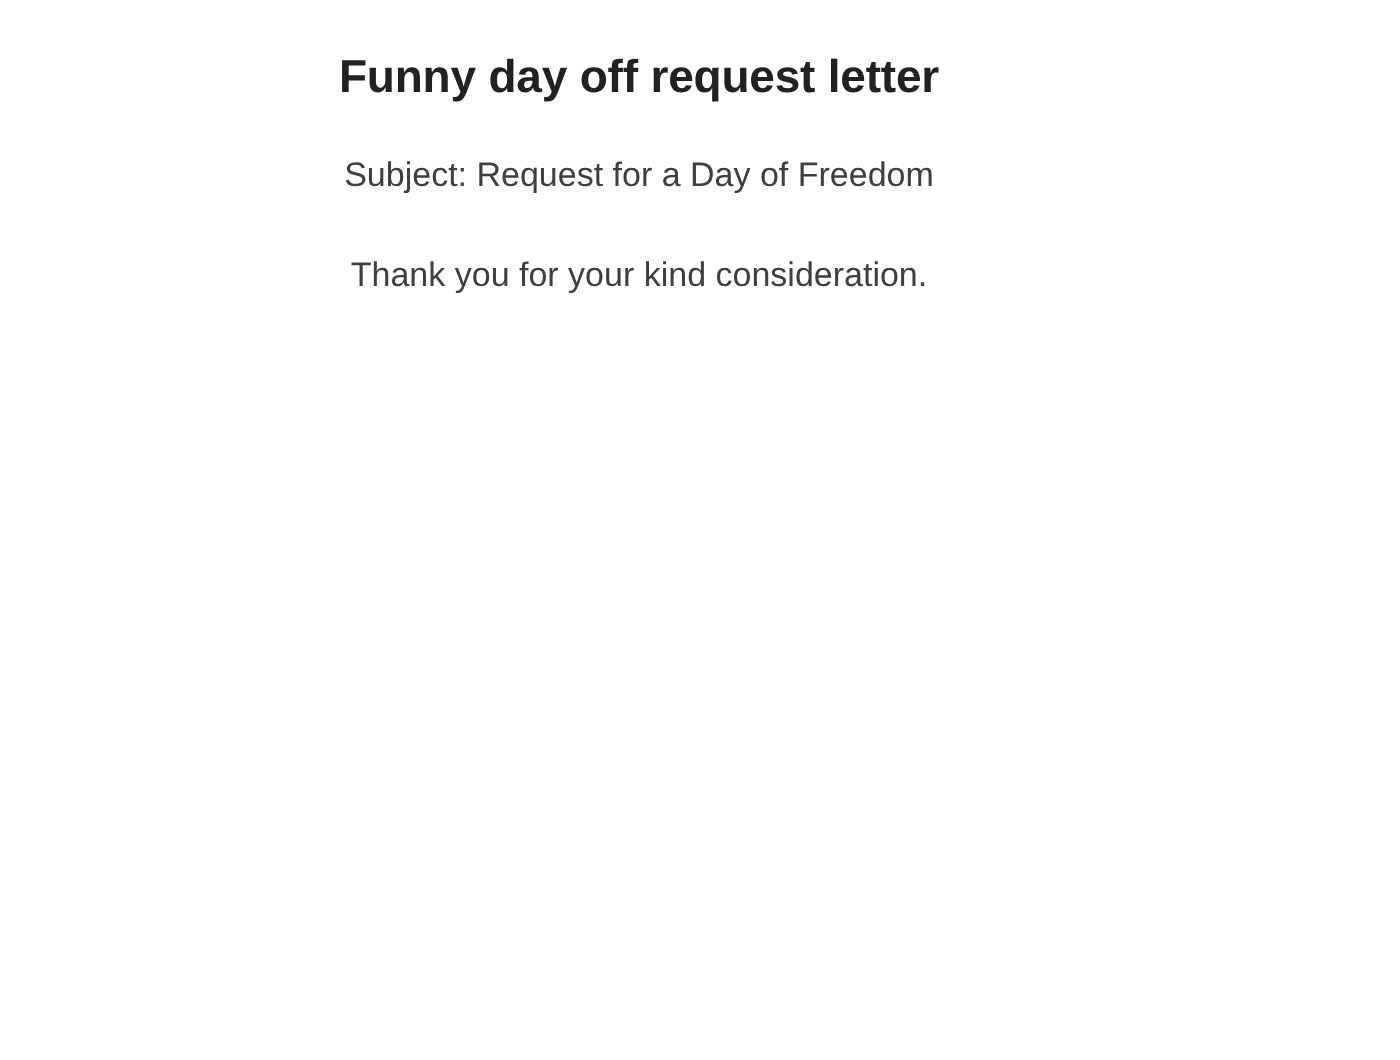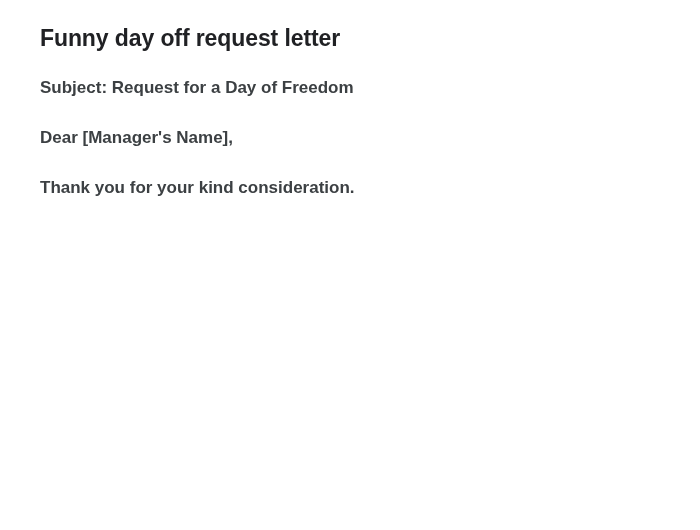--- a/index.html
+++ b/index.html
@@ -13,45 +13,45 @@
     font-family: "Liberation Sans", sans-serif;
     color: #202124;
     overflow: hidden;
   }
   .page {
     box-sizing: border-box;
     width: 639px;
     height: 530px;
     padding: 24px 40px 20px 40px;
     background: #ffffff;
+    text-align: center;
   }
   .doc-title {
     font-size: 23px;
     font-weight: bold;
     line-height: 1.3;
     color: #202124;
     margin: 0 0 20px 0;
     letter-spacing: -0.1px;
   }
   .doc-para {
     font-size: 17px;
     line-height: 1.65;
     color: #3c4043;
     margin: 0 0 22px 0;
     max-width: 580px;
-    font-weight: bold;
+    font-weight: normal;
   }
   .doc-para.body-block {
     margin-bottom: 20px;
   }
   .doc-para:last-child {
     margin-bottom: 0;
   }
 </style>
 </head>
 <body>
 
 <div class="page">
   <h1 class="doc-title">Funny day off request letter</h1>
   <p class="doc-para">Subject: Request for a Day of Freedom</p>
-  <p class="doc-para">Dear [Manager's Name],</p>
   <p class="doc-para">Thank you for your kind consideration.</p>
 </div>
 
 </body></html>

